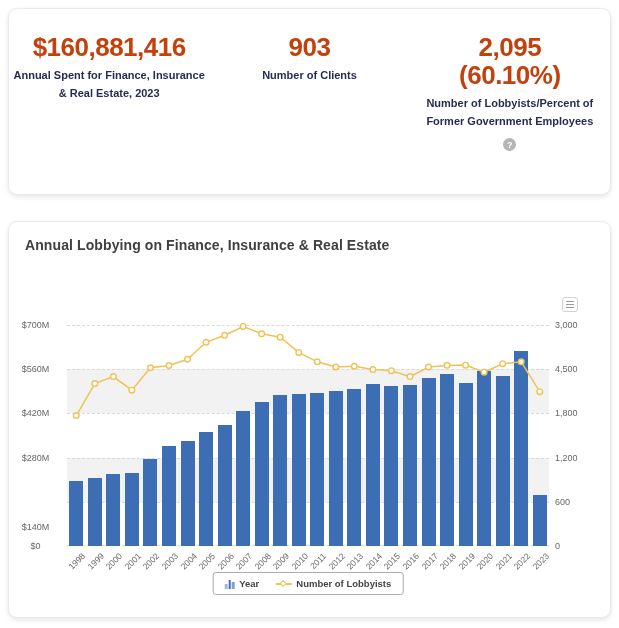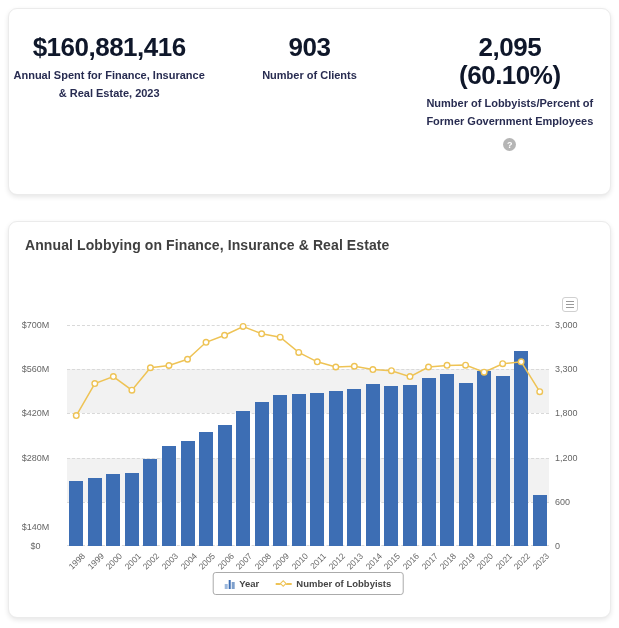--- a/index.html
+++ b/index.html
@@ -9,21 +9,21 @@
   }
   .card{
     position:absolute;background:#fff;border:1px solid #ebebeb;border-radius:9px;
     box-shadow:0 2px 5px rgba(0,0,0,0.10);box-sizing:border-box;
   }
   #stats-card{left:8px;top:8px;width:603px;height:187px;}
   #chart-card{left:8px;top:221px;width:603px;height:397px;}
   .stats-row{display:flex;padding-top:24px;}
   .stat{flex:1 1 0;text-align:center;}
   .stat-value{
-    font-size:26px;font-weight:800;color:#0f172a;letter-spacing:-0.5px;line-height:1.08;
+    font-size:26px;font-weight:800;color:#c2410c;letter-spacing:-0.5px;line-height:1.08;
   }
   .stat-label{
     font-size:11px;font-weight:700;color:#282c51;line-height:1.6;margin-top:6px;
   }
   .help-icon{
     display:inline-flex;align-items:center;justify-content:center;
     width:13px;height:13px;border-radius:50%;background:#b5b5b5;color:#fff;
     font-size:9px;font-weight:700;margin-top:8px;cursor:pointer;
   }
   .chart-title{
@@ -107,21 +107,21 @@
   <div id="yticks">
       <div class="ytick left" style="top: 319px;">$0</div>
       <div class="ytick right" style="top: 319px;">0</div>
       <div class="ytick left" style="top: 274.8px; margin-top: 25px;">$140M</div>
       <div class="ytick right" style="top: 274.8px;">600</div>
       <div class="ytick left" style="top: 230.6px;">$280M</div>
       <div class="ytick right" style="top: 230.6px;">1,200</div>
       <div class="ytick left" style="top: 186.4px;">$420M</div>
       <div class="ytick right" style="top: 186.4px;">1,800</div>
       <div class="ytick left" style="top: 142.2px;">$560M</div>
-      <div class="ytick right" style="top: 142.2px;">3,300</div>
+      <div class="ytick right" style="top: 142.2px;">4,500</div>
       <div class="ytick left" style="top: 98px;">$700M</div>
       <div class="ytick right" style="top: 98px;">3,000</div>
     </div>
 
   <div id="plot">
       <div class="band" style="top: 132.6px; height: 44.2px;"></div>
       <div class="band" style="top: 44.2px; height: 44.2px;"></div>
       <div class="gridline" style="top: 220px;"></div>
       <div class="gridline" style="top: 176.8px;"></div>
       <div class="gridline" style="top: 132.6px;"></div>

